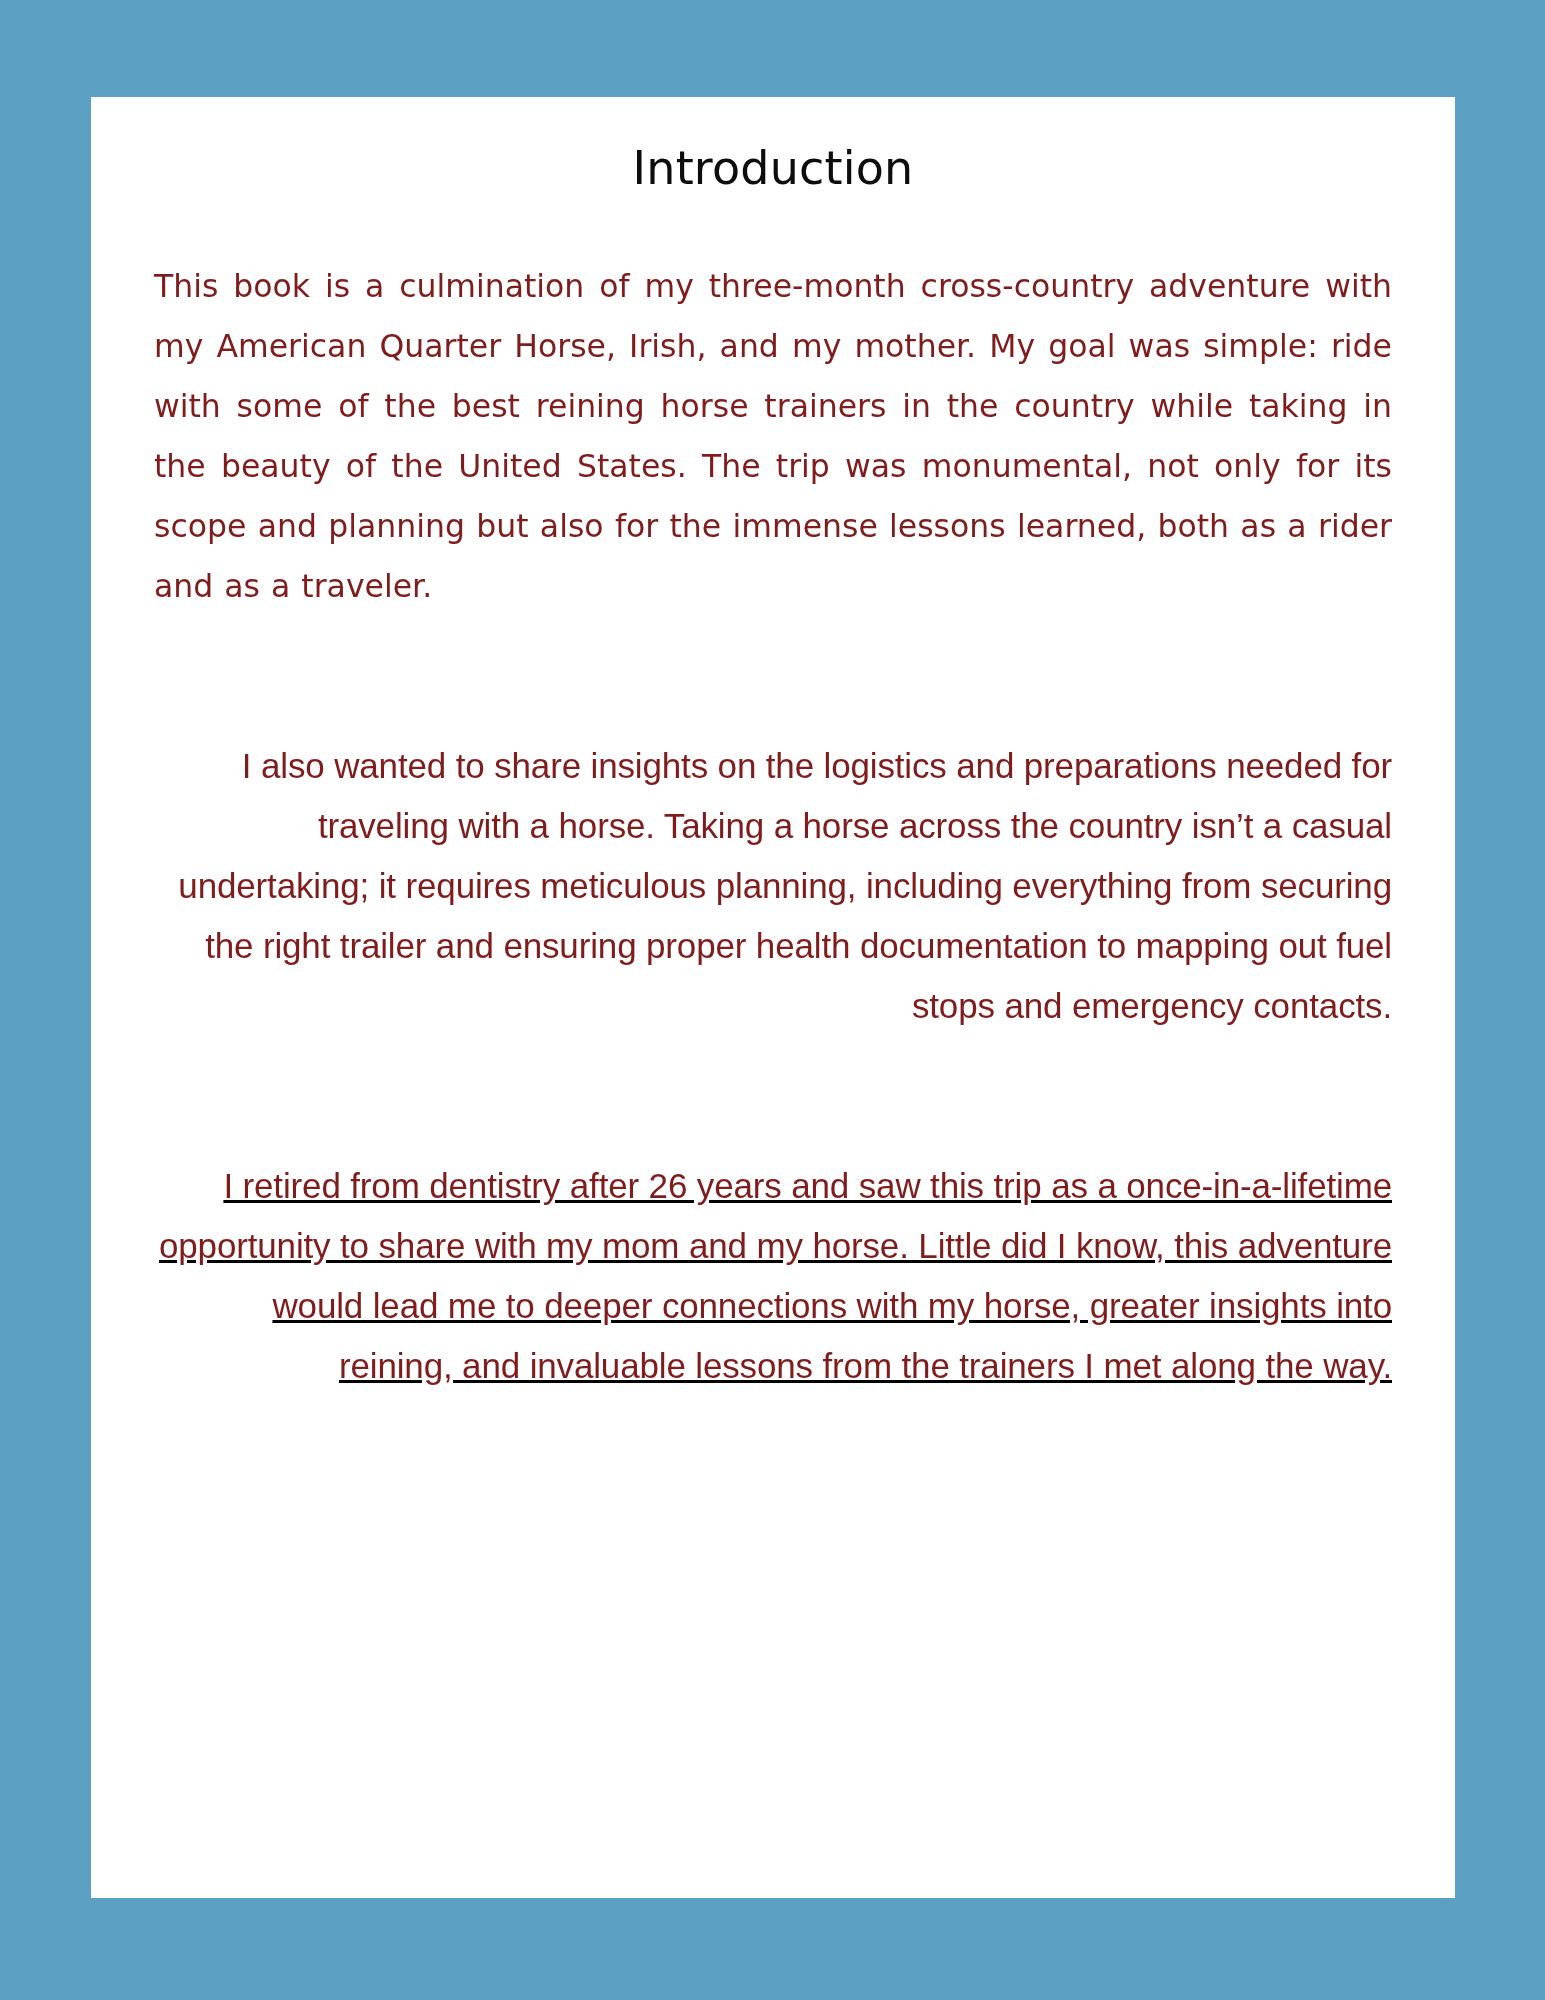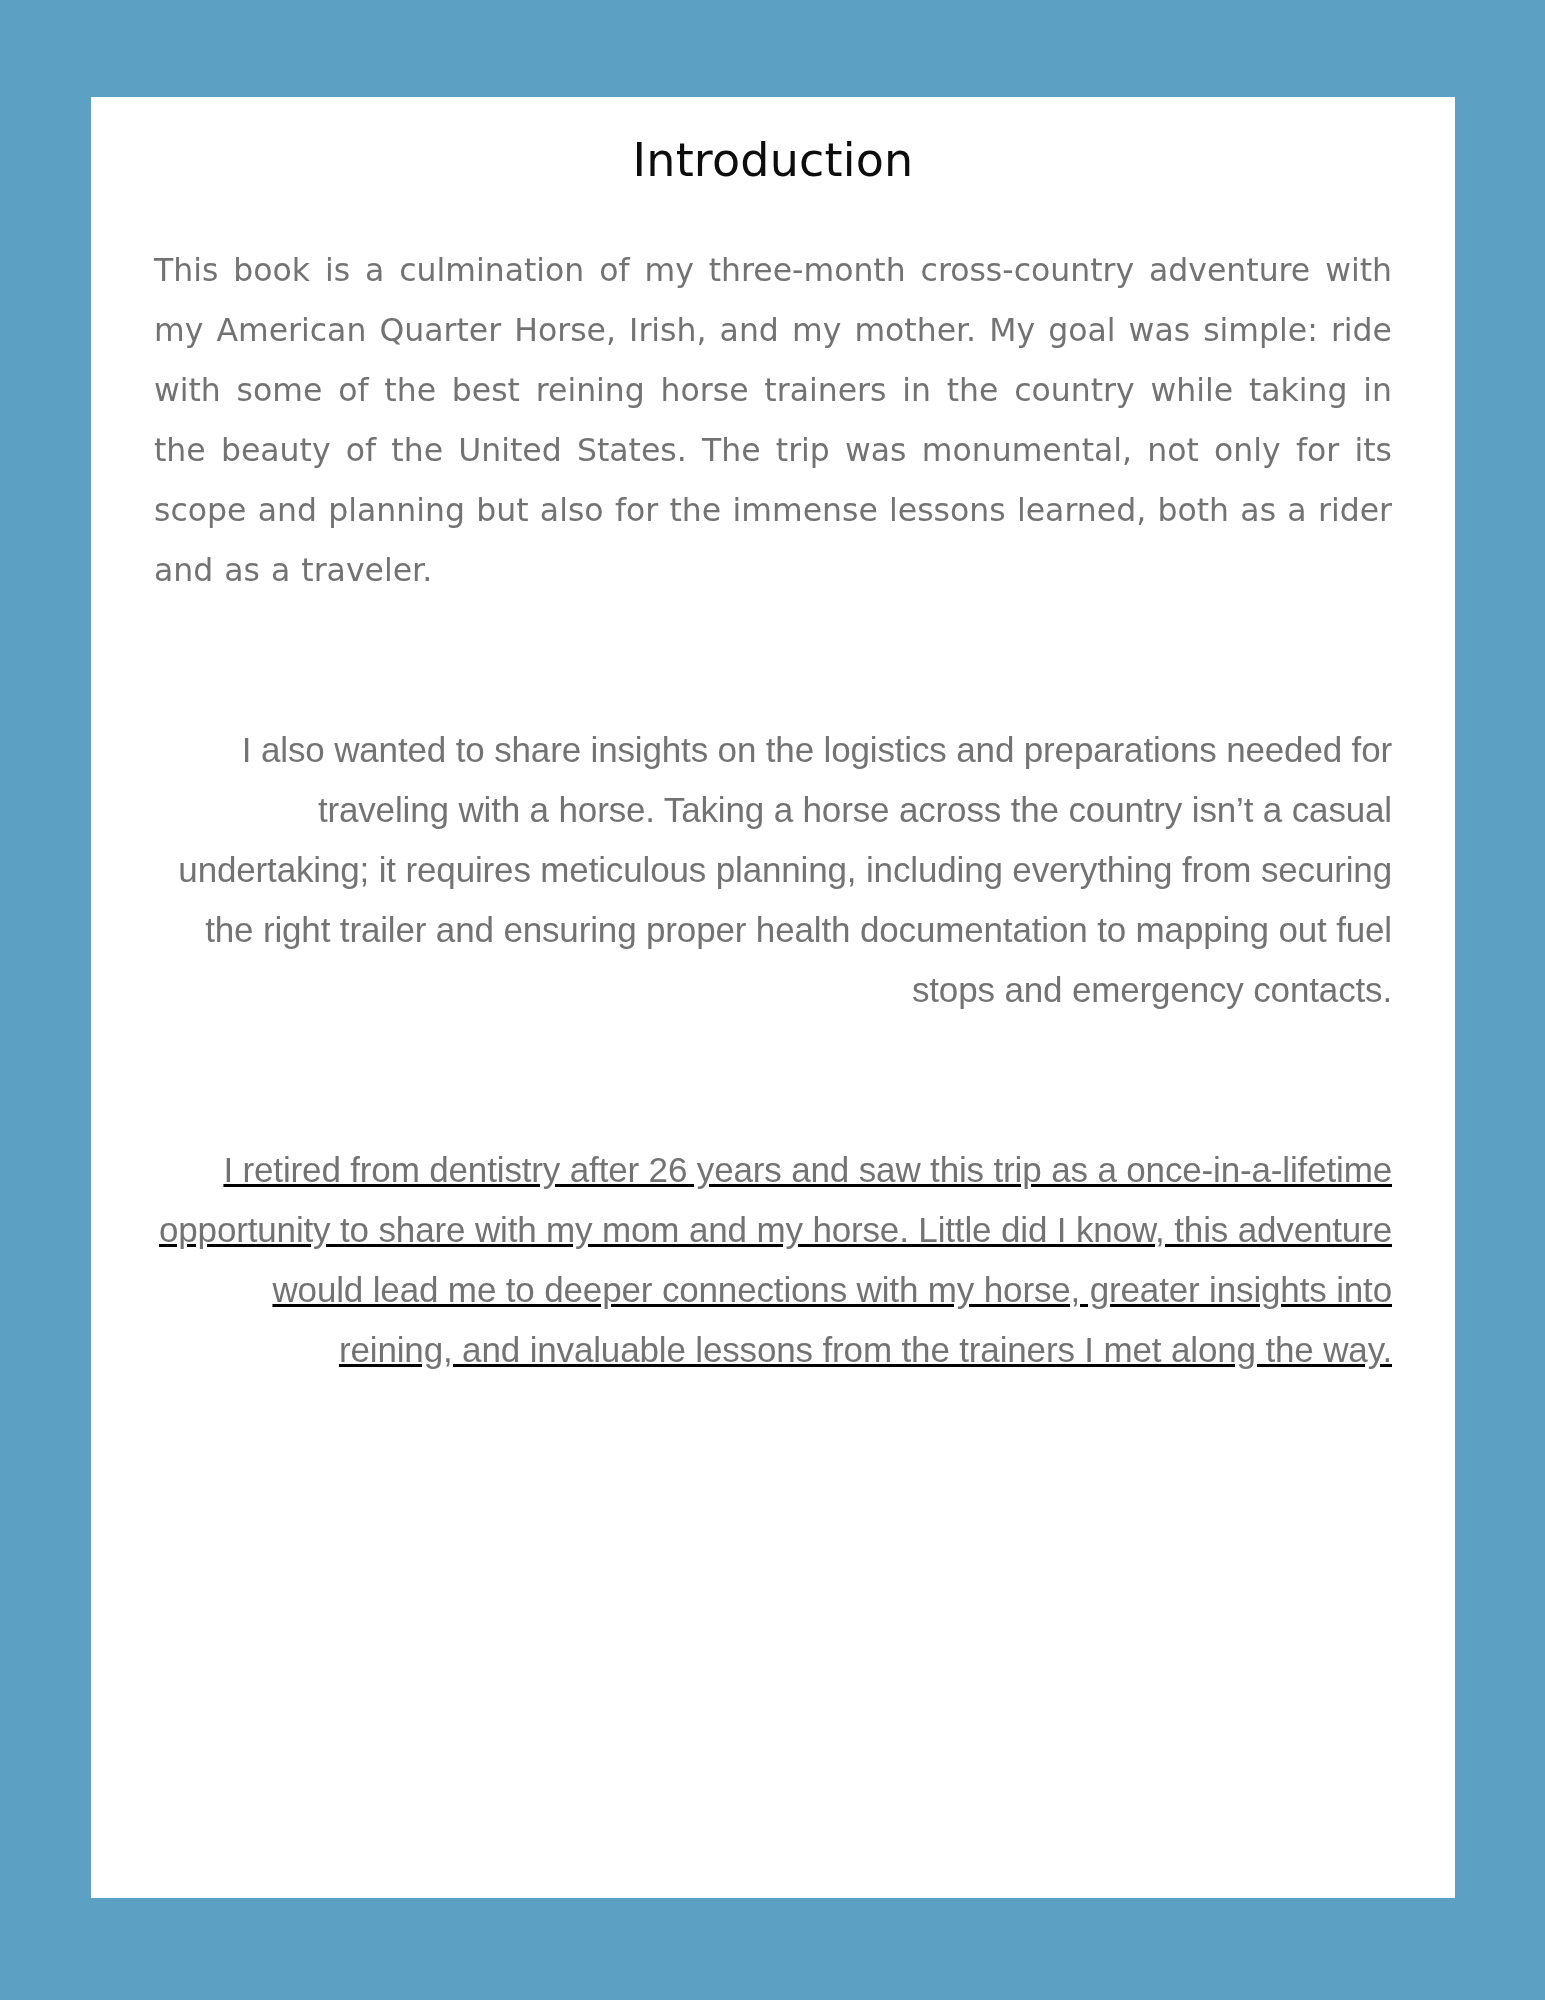--- a/index.html
+++ b/index.html
@@ -26,36 +26,36 @@
     left: 91px;
     top: 97px;
     width: 1364px;
     height: 1801px;
     background: #ffffff;
     box-sizing: border-box;
     padding: 0;
     overflow: hidden;
   }
   .doc-title {
-    margin: 0;
+    margin: 8px;
     padding-top: 36px;
     text-align: center;
     font-family: "DejaVu Sans", sans-serif;
     font-weight: 400;
     font-size: 46px;
     line-height: 1.2;
     color: #0d0d0d;
     letter-spacing: 0.2px;
   }
   .body-block {
     padding: 0 63px 0 63px;
   }
   .para {
     margin: 0;
-    color: #737373;
+    color: #7f1d1d;
     font-size: 31.5px;
     line-height: 60px;
     font-family: "DejaVu Sans", sans-serif;
     font-weight: 400;
   }
   .para-justified {
     text-align: justify;
     text-align-last: left;
     word-spacing: 1px;
   }

